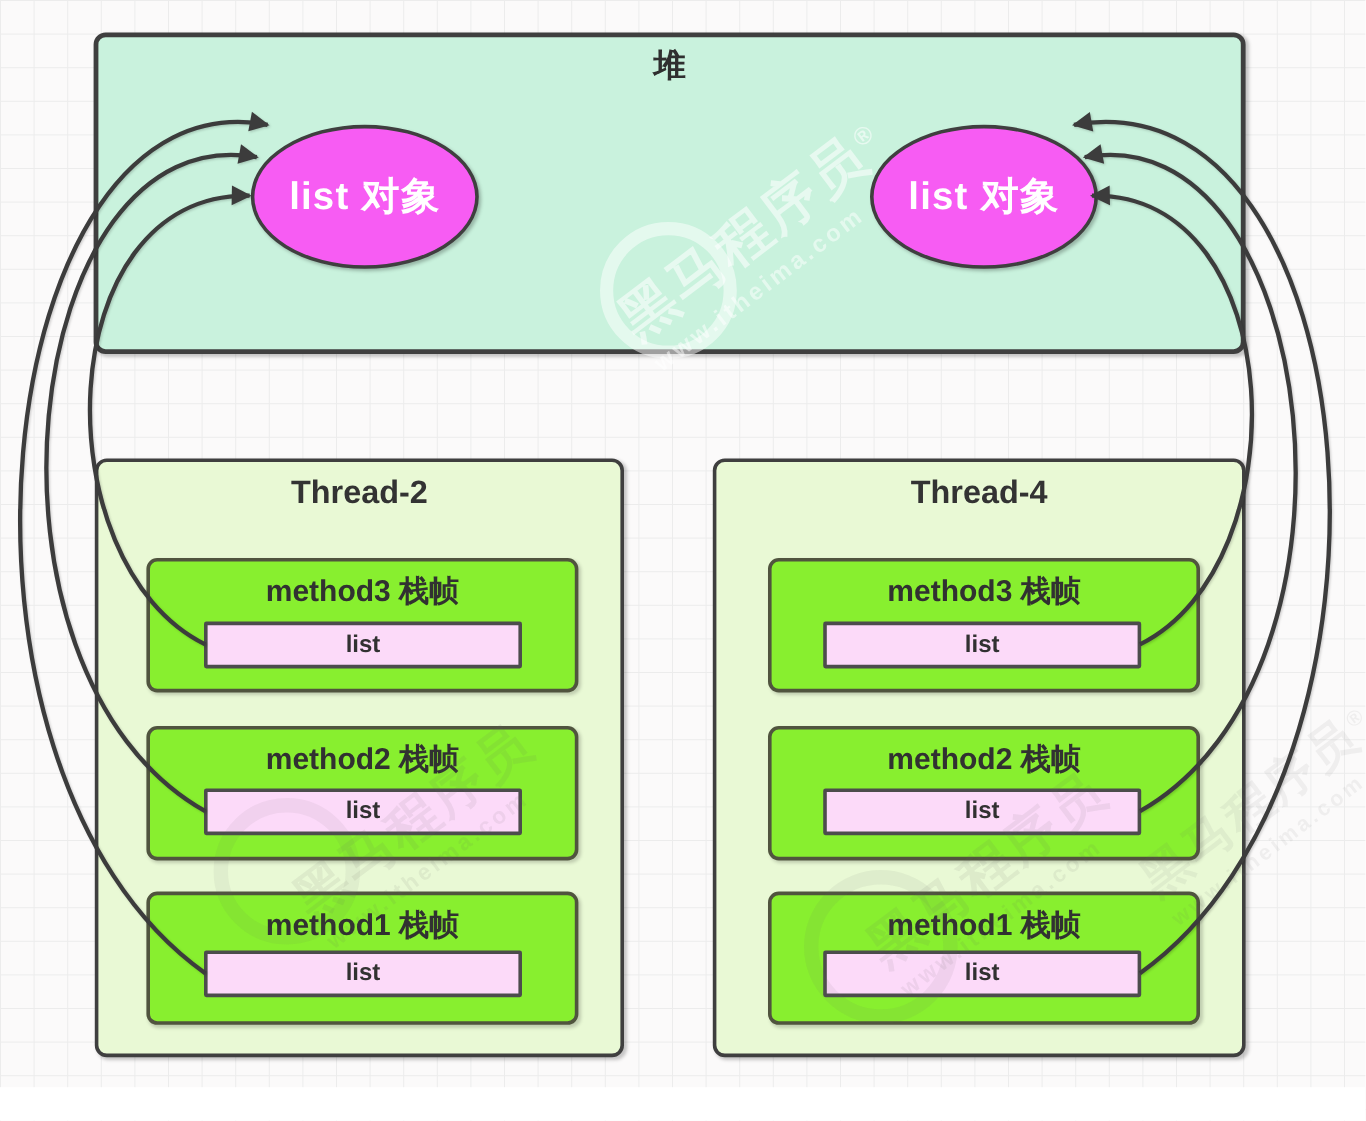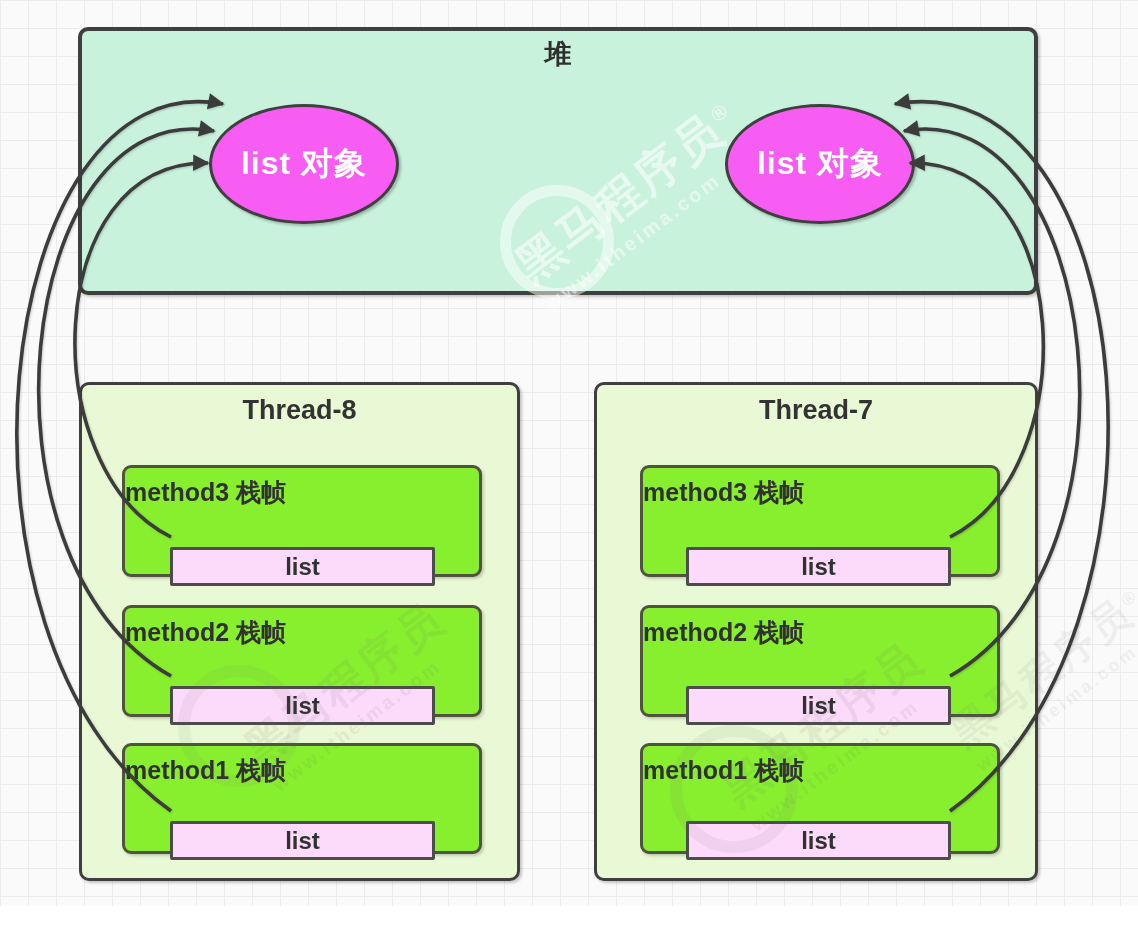--- a/index.html
+++ b/index.html
@@ -24,25 +24,25 @@
     background:#e9f9d5;border:3.5px solid #3f3f3f;border-radius:10px;
     box-shadow:2px 2px 3px rgba(0,0,0,0.22);
   }
   .thread-0{left:79px;top:382px;width:441px;height:499px;}
   .thread-1{left:594px;top:382px;width:444px;height:499px;}
   .thread-title{margin-top:10px;text-align:center;font-size:27px;font-weight:bold;color:#333333;}
   .frame{
     background:#88ef2f;border:3px solid #50543e;border-radius:9px;
     box-shadow:2px 2px 3px rgba(0,0,0,0.18);
   }
-  .frame-label{margin-top:8px;text-align:left;font-size:25px;font-weight:bold;color:#313131;}
+  .frame-label{margin-top:8px;text-align:center;font-size:25px;font-weight:bold;color:#313131;}
   .var{
     background:#fcdaf9;border:3px solid #4c4c4c;border-radius:2px;
     display:flex;align-items:center;justify-content:center;
-    font-size:24px;font-weight:bold;color:#313131;margin-top:29px;
+    font-size:20px;font-weight:bold;color:#313131;
   }
   .heap-object{
     position:absolute;width:184px;height:114px;border-radius:50%;
     background:#f75cf3;border:3px solid #3f3f3f;
     display:flex;align-items:center;justify-content:center;
     box-shadow:2px 2px 3px rgba(0,0,0,0.25);
   }
   .heap-object span{color:#ffffff;font-size:32px;font-weight:bold;letter-spacing:1px;}
   .obj-left{left:209px;top:104px;}
   .obj-right{left:725px;top:104px;}
@@ -72,39 +72,39 @@
 
 <div class="canvas">
 
   <div class="bottom-strip"></div>
 
   <div class="box heap">
     <div class="heap-title">堆</div>
   </div>
 
   <div class="box thread thread-0">
-    <div class="thread-title">Thread-8</div>
+    <div class="thread-title">Thread-2</div>
   </div>
   <div class="box frame" style="left:122px;top:465px;width:360px;height:112px;">
     <div class="frame-label">method3 栈帧</div>
   </div>
   <div class="box var" style="left:170px;top:518px;width:265px;height:39px;">list</div>
 
   <div class="box frame" style="left:122px;top:605px;width:360px;height:112px;">
     <div class="frame-label">method2 栈帧</div>
   </div>
   <div class="box var" style="left:170px;top:657px;width:265px;height:39px;">list</div>
 
   <div class="box frame" style="left:122px;top:743px;width:360px;height:111px;">
     <div class="frame-label">method1 栈帧</div>
   </div>
   <div class="box var" style="left:170px;top:792px;width:265px;height:39px;">list</div>
 
   <div class="box thread thread-1">
-    <div class="thread-title">Thread-7</div>
+    <div class="thread-title">Thread-4</div>
   </div>
   <div class="box frame" style="left:640px;top:465px;width:360px;height:112px;">
     <div class="frame-label">method3 栈帧</div>
   </div>
   <div class="box var" style="left:686px;top:518px;width:265px;height:39px;">list</div>
 
   <div class="box frame" style="left:640px;top:605px;width:360px;height:112px;">
     <div class="frame-label">method2 栈帧</div>
   </div>
   <div class="box var" style="left:686px;top:657px;width:265px;height:39px;">list</div>

